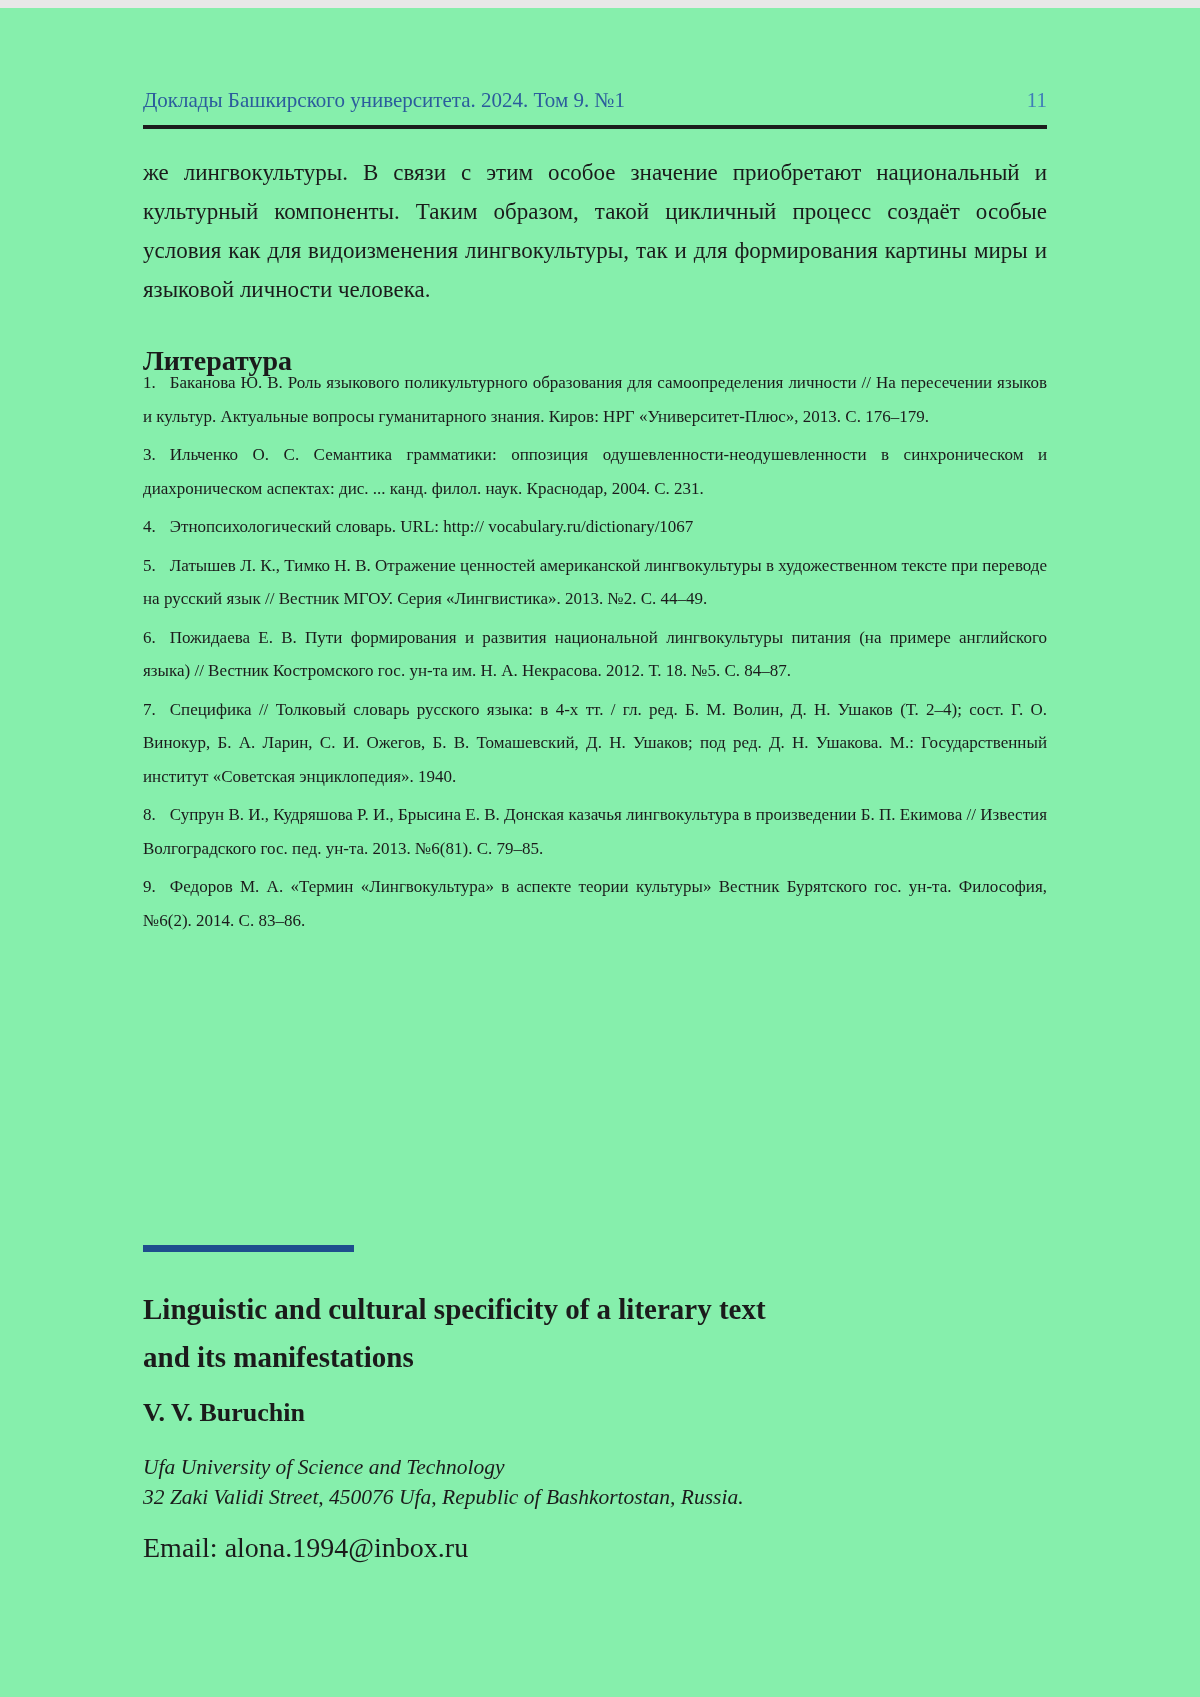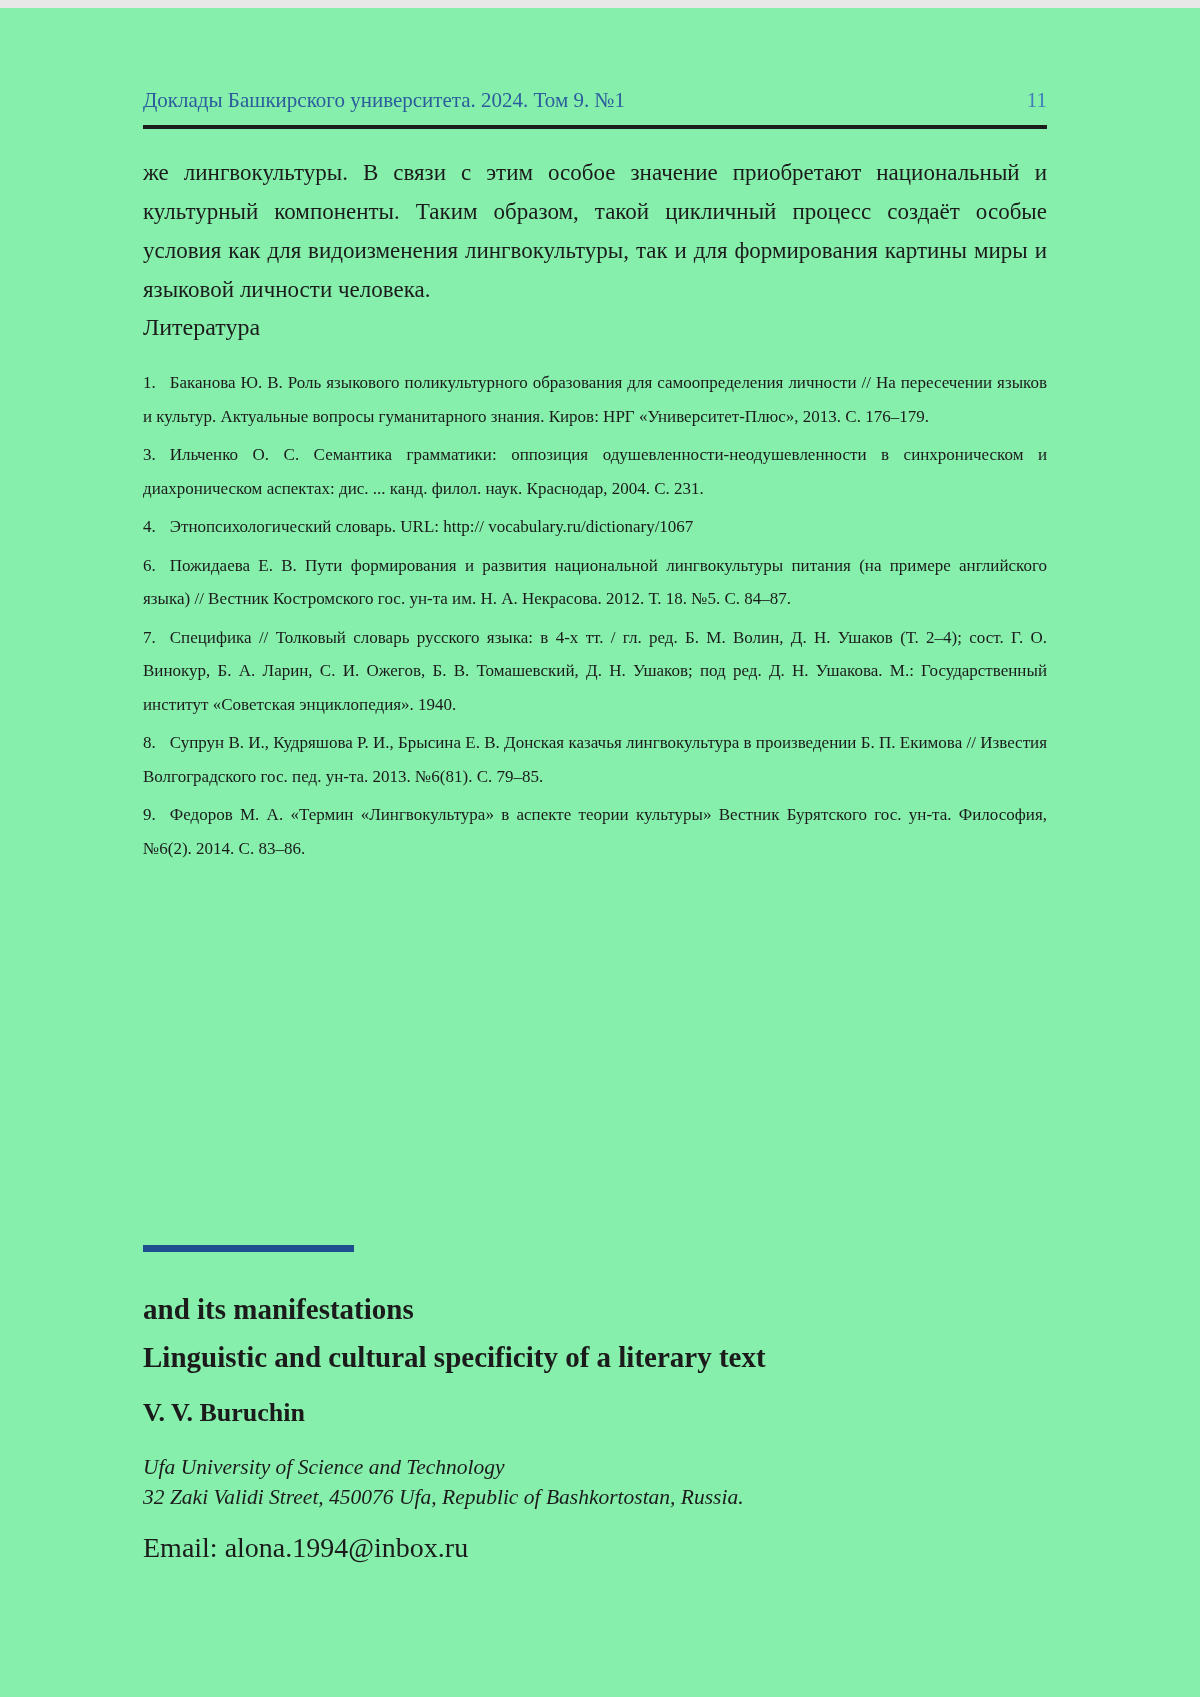--- a/index.html
+++ b/index.html
@@ -25,22 +25,22 @@
     top:117px;height:4px;background:#1d1d1d;
   }
   
   .body-paragraph{
     top:145px;
     font-size:23px;line-height:39px;
     text-align:justify;
   }
   
   .lit-heading{
-    top:306px;
-    font-size:24px;font-weight:normal;
+    top:337px;
+    font-size:28px;font-weight:bold;
   }
   .refs{
     top:358px;
     font-size:17px;line-height:33.5px;
     text-align:justify;
   }
   .refs p.ref{margin:0 0 5px 0;}
   .ref-num{white-space:pre;}
   
   .section-divider{
@@ -76,31 +76,32 @@
   <div class="abs header-rule"></div>
 
   <div class="abs body-paragraph">же лингвокультуры. В связи с этим особое значение приобретают национальный и культурный компоненты. Таким образом, такой цикличный процесс создаёт особые условия как для видоизменения лингвокультуры, так и для формирования картины миры и языковой личности человека.</div>
 
   <div class="abs lit-heading">Литература</div>
 
   <div class="abs refs" id="refs">
       <p class="ref"><span class="ref-num" style="margin-right: 14px;">1.</span><span>Баканова Ю. В. Роль языкового поликультурного образования для самоопределения лично­сти // На пересечении языков и культур. Актуальные вопросы гуманитарного знания. Киров: НРГ «Университет-Плюс», 2013. С. 176–179.</span></p>
       <p class="ref"><span class="ref-num" style="margin-right: 14px;">3.</span><span>Ильченко О. С. Семантика грамматики: оппозиция одушевленности-неодушевленности в синхроническом и диахроническом аспектах: дис. ... канд. филол. наук. Краснодар, 2004. С. 231.</span></p>
       <p class="ref"><span class="ref-num" style="margin-right: 14px;">4.</span><span>Этнопсихологический словарь. URL: http:// vocabulary.ru/dictionary/1067</span></p>
+      <p class="ref"><span class="ref-num" style="margin-right: 14px;">5.</span><span>Латышев Л. К., Тимко Н. В. Отражение ценностей американской лингвокультуры в художе­ственном тексте при переводе на русский язык // Вестник МГОУ. Серия «Лингвистика». 2013. №2. С. 44–49.</span></p>
       <p class="ref"><span class="ref-num" style="margin-right: 14px;">6.</span><span>Пожидаева Е. В. Пути формирования и развития национальной лингвокультуры питания (на примере английского языка) // Вестник Костромского гос. ун-та им. Н. А. Некрасова. 2012. Т. 18. №5. С. 84–87.</span></p>
       <p class="ref"><span class="ref-num" style="margin-right: 14px;">7.</span><span>Специфика // Толковый словарь русского языка: в 4-х тт. / гл. ред. Б. М. Волин, Д. Н. Ушаков (Т. 2–4); сост. Г. О. Винокур, Б. А. Ларин, С. И. Ожегов, Б. В. Томашевский, Д. Н. Ушаков; под ред. Д. Н. Ушакова. М.: Государственный институт «Советская энциклопедия». 1940.</span></p>
       <p class="ref"><span class="ref-num" style="margin-right: 14px;">8.</span><span>Супрун В. И., Кудряшова Р. И., Брысина Е. В. Донская казачья лингвокультура в произведе­нии Б. П. Екимова // Известия Волгоградского гос. пед. ун-та. 2013. №6(81). С. 79–85.</span></p>
       <p class="ref"><span class="ref-num" style="margin-right: 14px;">9.</span><span>Федоров М. А. «Термин «Лингвокультура» в аспекте теории культуры» Вестник Бурятского гос. ун-та. Философия, №6(2). 2014. С. 83–86.</span></p>
     </div>
 
   <div class="abs section-divider" style="background: rgb(30, 78, 141);"></div>
 
   <div class="abs eng-title">
+    <div>Linguistic and cultural specificity of a literary text</div>
     <div>and its manifestations</div>
-    <div>Linguistic and cultural specificity of a literary text</div>
   </div>
 
   <div class="abs eng-author">V. V. Buruchin</div>
 
   <div class="abs eng-affiliation">
     <div>Ufa University of Science and Technology</div>
     <div>32 Zaki Validi Street, 450076 Ufa, Republic of Bashkortostan, Russia.</div>
   </div>
 
   <div class="abs eng-email">Email: alona.1994@inbox.ru</div>

